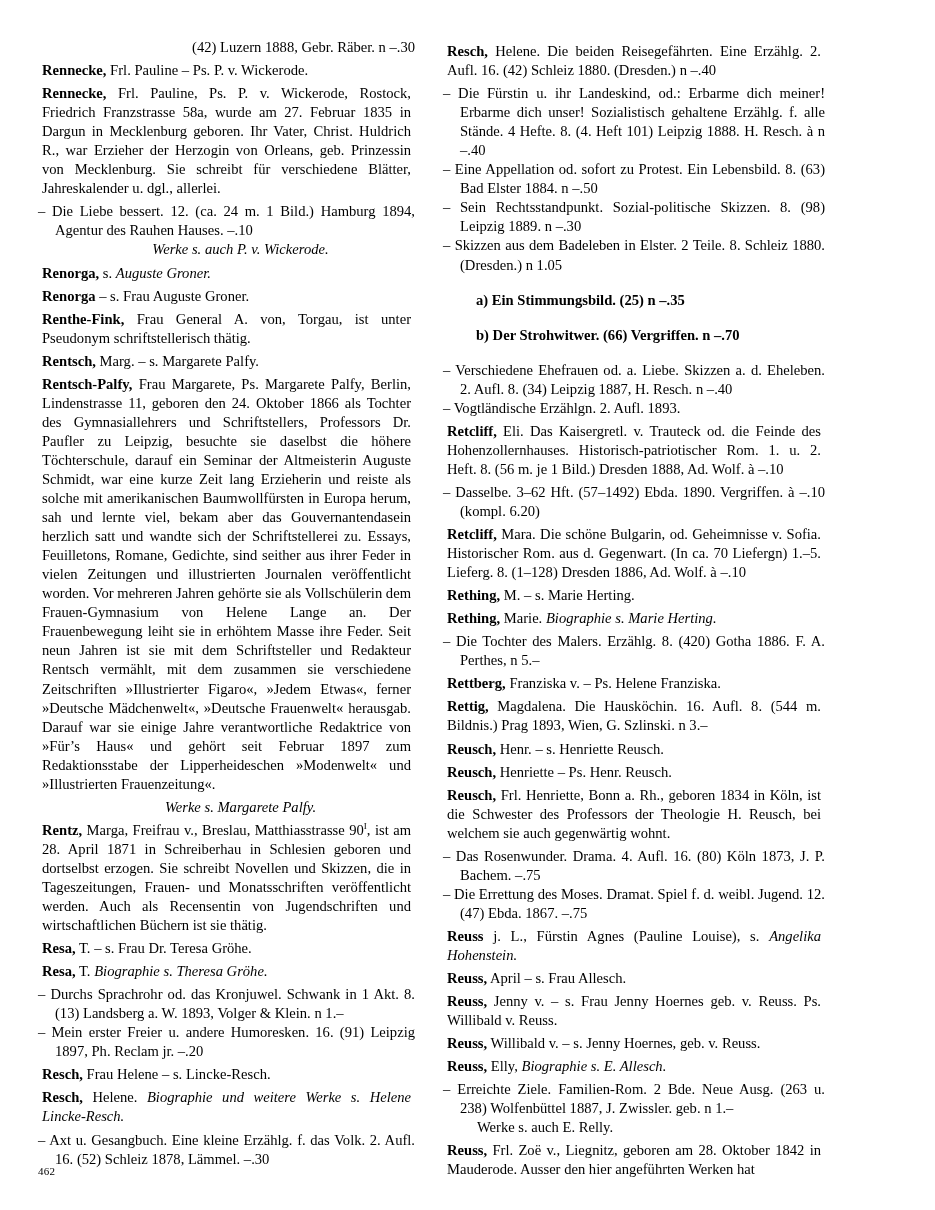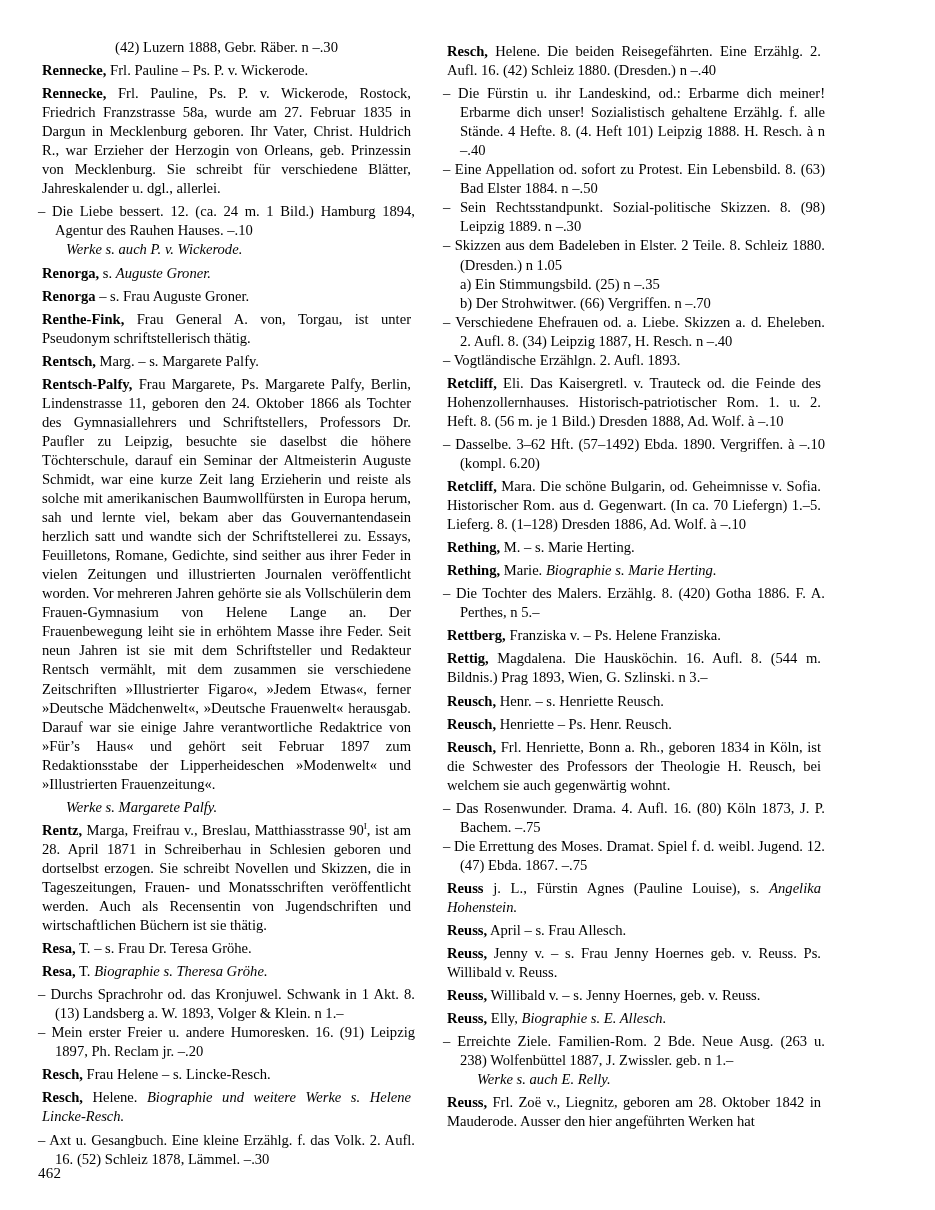--- a/index.html
+++ b/index.html
@@ -52,53 +52,53 @@
   }
   
   .item {
     margin: 0;
     padding-left: 17px;
     text-indent: -17px;
     text-align: justify;
   }
   
   .subitem {
-    margin: 0;
+    margin: 16px;
     padding-left: 34px;
     text-indent: -17px;
     text-align: justify;
+    font-weight: bold;
   }
   
   .note {
     margin: 0;
     padding-left: 28px;
     text-indent: 0;
-    text-align: left;
+    text-align: center;
     font-style: italic;
   }
   .note-hang {
     margin: 0;
     padding-left: 34px;
     text-indent: 0;
     text-align: left;
-    font-style: italic;
   }
   b { font-weight: bold; }
   i { font-style: italic; }
-  .nojust { text-align: center; }
+  .nojust { text-align: right; }
   sup {
     font-size: 0.62em;
     vertical-align: super;
     line-height: 0;
   }
   .folio {
     position: absolute;
     left: 38px;
     top: 1165px;
-    font-size: 15px;
+    font-size: 11px;
     font-family: "Liberation Serif", "DejaVu Serif", serif;
     letter-spacing: 0.2px;
   }
 </style>
 </head>
 <body>
 
 <div class="page">
 
   <div class="columns">

